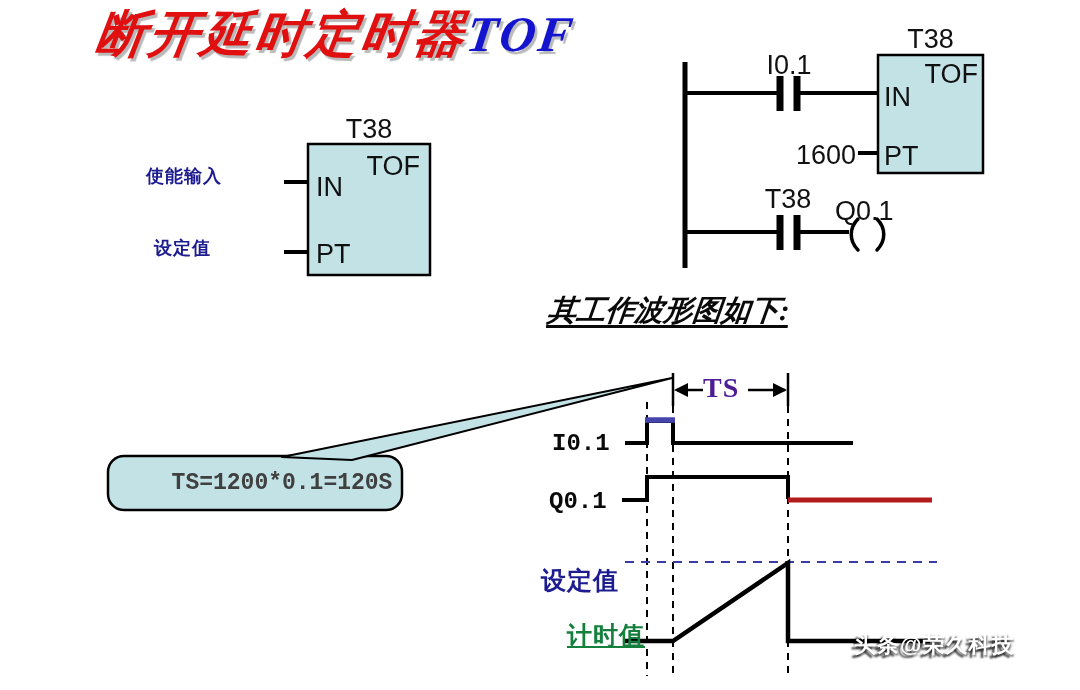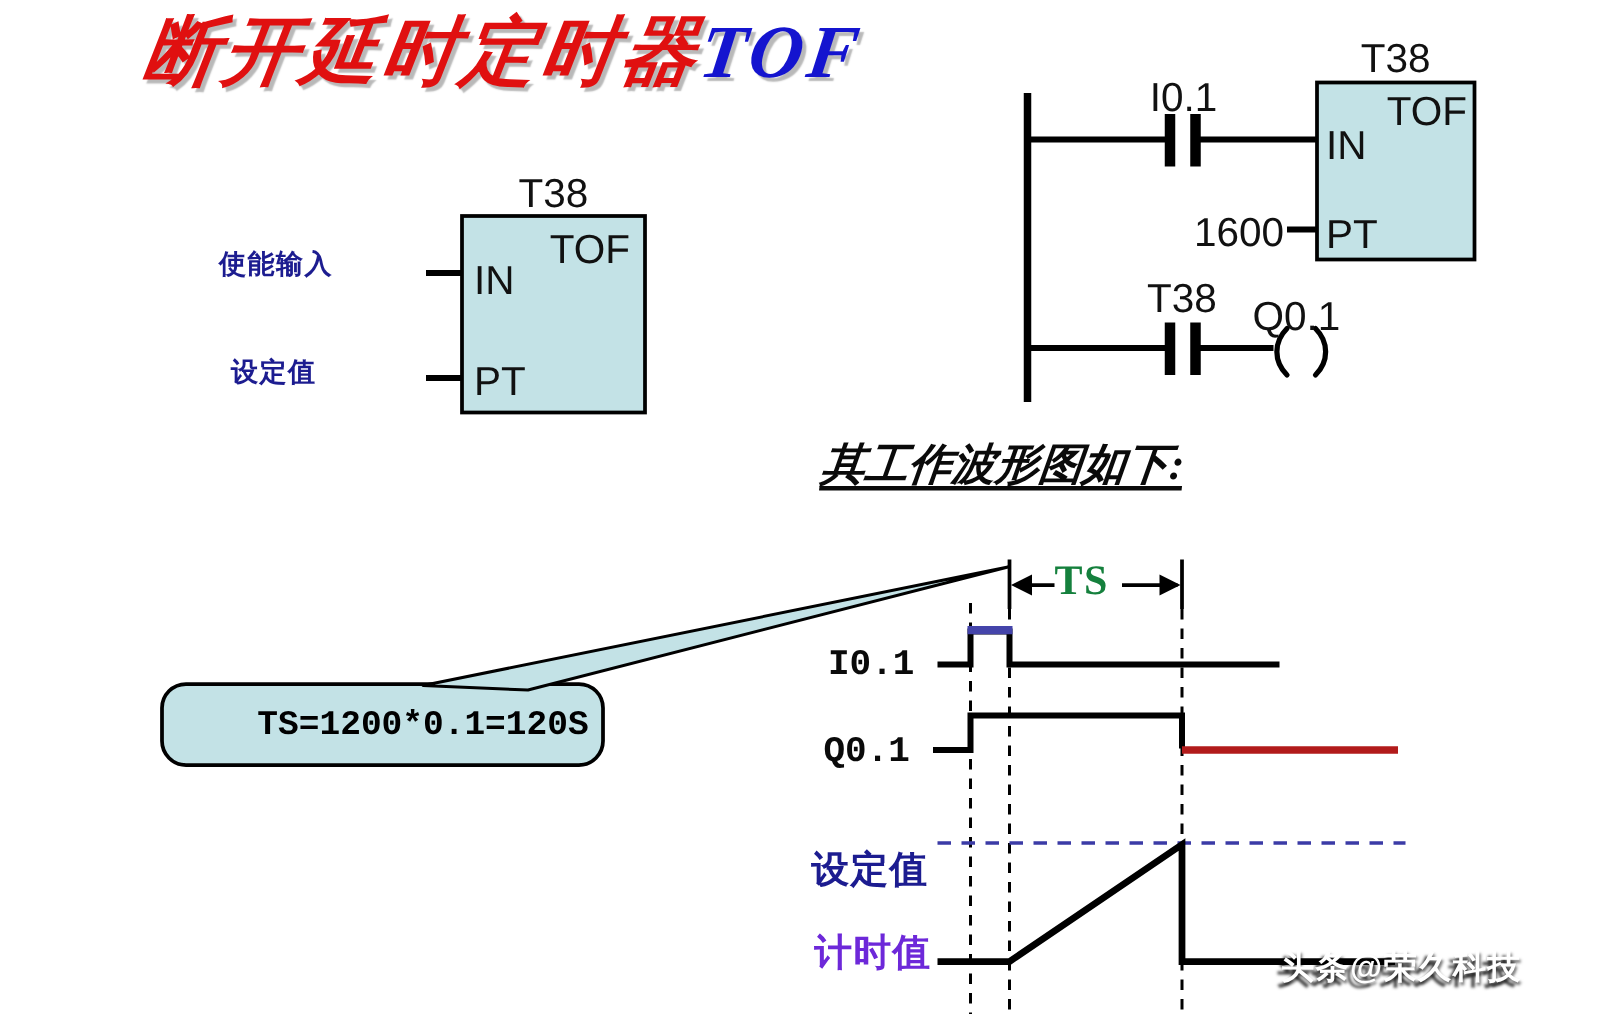--- a/index.html
+++ b/index.html
@@ -23,24 +23,24 @@
   .center{text-align:center;}
   .right{text-align:right;}
   
   .wf-heading{
     left:546px;top:294px;font-family:"Liberation Serif",serif;
     font-weight:bold;font-style:italic;font-size:29px;color:#0a0a0a;
     letter-spacing:0px;transform:skewX(-6deg);transform-origin:left bottom;
     text-decoration:underline;text-decoration-thickness:2.5px;text-underline-offset:5px;
   }
   .mono-lbl{font-family:"Liberation Mono",monospace;font-weight:bold;font-size:24px;color:#0a0a0a;}
-  .ts-lbl{left:703px;top:372px;font-family:"Liberation Serif",serif;font-weight:bold;font-size:28px;color:#15803d;letter-spacing:1px;}
+  .ts-lbl{left:703px;top:372px;font-family:"Liberation Serif",serif;font-weight:bold;font-size:28px;color:#4c1d95;letter-spacing:1px;}
   .callout-text{
     left:108px;top:456px;width:348px;height:54px;line-height:54px;text-align:center;
-    font-family:"Liberation Mono",monospace;font-weight:bold;font-size:23px;color:#000000;
+    font-family:"Liberation Mono",monospace;font-weight:bold;font-size:23px;color:#404040;
   }
   .wf-cjk{font-weight:bold;font-size:25px;letter-spacing:1px;}
   .navy{color:#1c1c90;}
   .watermark{
     left:854px;top:632px;font-size:22px;font-weight:bold;color:#ffffff;letter-spacing:1px;
     text-shadow:-3px 3px 2px rgba(0,0,0,0.75),1px 2px 2px rgba(0,0,0,0.55);
   }
   svg{position:absolute;left:0;top:0;}
 </style>
 </head>
@@ -126,17 +126,17 @@
 
   <div class="abs wf-heading">其工作波形图如下:</div>
 
   <div class="abs callout-text">TS=1200*0.1=120S</div>
 
   <div class="abs ts-lbl">TS</div>
 
   <div class="abs mono-lbl" style="left:552px;top:430px;">I0.1</div>
   <div class="abs mono-lbl" style="left:549px;top:488px;">Q0.1</div>
   <div class="abs wf-cjk navy" style="left:541px;top:566px;">设定值</div>
-  <div class="abs wf-cjk" style="left:543px;top:621px;color:#6d28d9;">计时值</div>
+  <div class="abs wf-cjk" style="left:567px;top:621px;color:#15803d;text-decoration:underline;">计时值</div>
 
   <div class="abs watermark">头条@荣久科技</div>
 
 </div>
 
 </body></html>

